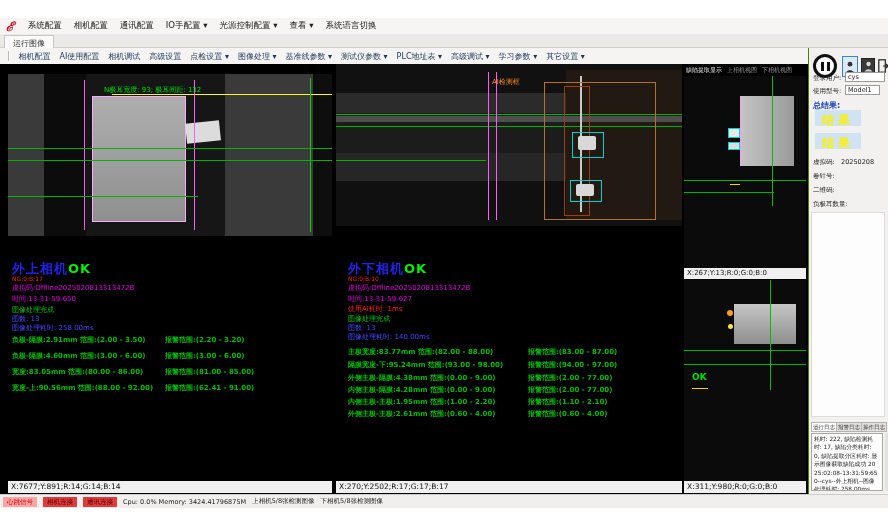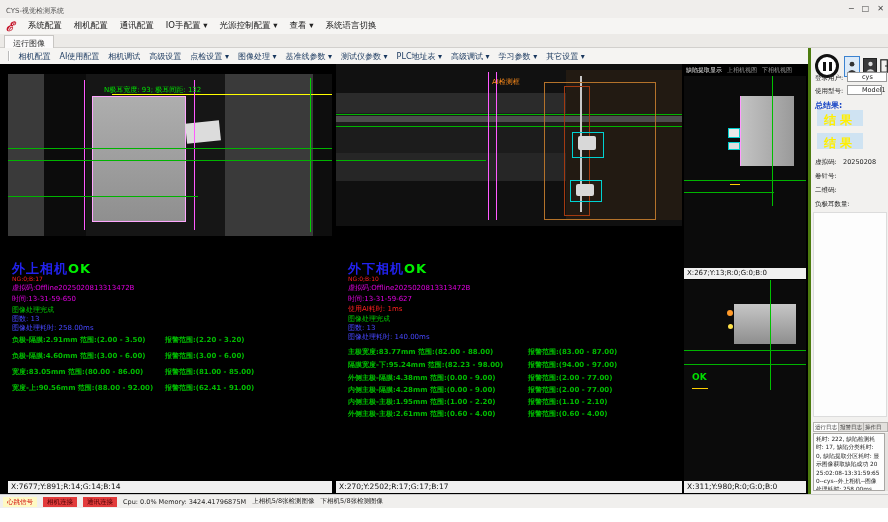--- a/index.html
+++ b/index.html
@@ -37,53 +37,45 @@
   .mrow { position:absolute; width:330px; height:10px;font-weight:bold; }
   .mtext { position:absolute; left:0; top:0; font-size:7px; color:#00bb00; white-space:nowrap; }
   .malarm { position:absolute; top:0; font-size:7px; color:#00bb00; white-space:nowrap; }
 
   
   .sv-header { left:684px; top:0; width:122px; height:12px; background:#000; display:flex; gap:5px; align-items:center; padding-left:2px; }
   .sv-header .h1 { font-size:6px; color:#eee; }
   .sv-header .h2 { font-size:6px; color:#9a9a9a; }
 
   
-  .sidebar { left:808px; top:48px; width:80px; height:446px; background:#f2f1ef; border-left:3px solid #4d7c0f; }
+  .sidebar { left:808px; top:48px; width:80px; height:446px; background:#f2f1ef; border-left:1px solid #4d7c0f; }
   .sb-label { position:absolute; font-size:6.5px; color:#222; }
-  .sb-box { position:absolute; background:#fff; border:1px solid #9a9a9a; font-size:6.5px; color:#222; line-height:9px; padding-left:14px; }
+  .sb-box { position:absolute; background:#fff; border:1px solid #9a9a9a; font-size:6.5px; color:#222; line-height:9px; padding-left:2px; }
   .result-box { position:absolute; width:46px; height:16px; background:#cfe3f2; color:#ffef00; font-size:12px; font-weight:bold; text-align:center; line-height:20px; letter-spacing:4px; }
   .pause-btn { position:absolute; left:4px; top:6px; width:24px; height:24px; border:3px solid #111; border-radius:50%; background:#fff; display:flex; align-items:center; justify-content:center; gap:3px; }
   .pause-btn i { display:block; width:3px; height:9px; background:#111; }
   .icon-btn { position:absolute; display:flex; align-items:center; justify-content:center; background:#f7f7f7; border:1px solid #bbb; }
   .icon-btn.sel { background:#dceaf8; border:1px solid #3b82d0; }
   .log-tab { position:absolute; top:374px; height:10px; font-size:5.5px; color:#333; background:#e2e0dd; border:1px solid #b5b3b0; line-height:9px; padding:0 1px; }
   .log-tab.active { background:#fdfdfd; }
   .log-area { position:absolute; left:2px; top:385px; width:72px; height:58px; background:#fdfdfd; border:1px solid #a9a7a4; font-size:5.8px; line-height:1.45; color:#222; padding:1px 4px 1px 2px; overflow:hidden; word-break:break-all; }
   .log-scroll { position:absolute; right:0px; top:385px; width:3px; height:58px; background:#e4e2df; }
 
   
   .statusbar { left:0; top:494px; width:888px; height:14px; background:#f0efed; border-top:1px solid #ccc; display:flex; align-items:center; gap:6px; padding-left:3px; }
   .badge { font-size:6.5px; padding:1px 4px; line-height:8px; }
-  .badge.yellow { background:#fef9c3; color:#d00000; }
+  .badge.yellow { background:#fca5a5; color:#d00000; }
   .badge.red { background:#e23b3b; color:#4a0000; }
   .status-text { font-size:6.5px; color:#222; }
 </style>
 </head>
 <body>
 
 <div class="screen">
 
-  <div class="abs titlebar">
-    <div class="abs title-text">CYS-视觉检测系统</div>
-    <div class="abs winbtns">
-      <span>─</span>
-      <span>□</span>
-      <span>✕</span>
-    </div>
-  </div>
 
   <div class="abs menubar">
     <span class="logo">ℰ</span>
     <span class="menu-item">系统配置</span>
     <span class="menu-item">相机配置</span>
     <span class="menu-item">通讯配置</span>
     <span class="menu-item">IO手配置 ▾</span>
     <span class="menu-item">光源控制配置 ▾</span>
     <span class="menu-item">查看 ▾</span>
     <span class="menu-item">系统语言切换</span>
@@ -180,21 +172,21 @@
     <div class="ovl t-red" style="left:348px;top:240px;font-size:7px;">使用AI耗时: 1ms</div>
     <div class="ovl t-grn" style="left:348px;top:250px;">图像处理完成</div>
     <div class="ovl t-blu" style="left:348px;top:259px;">图数: 13</div>
     <div class="ovl t-blu" style="left:348px;top:268px;">图像处理耗时: 140.00ms</div>
 
     <div class="mrow" style="left:348px;top:283px;">
       <span class="mtext">主极宽度:83.77mm 范围:(82.00 - 88.00)</span>
       <span class="malarm" style="left:180px;">报警范围:(83.00 - 87.00)</span>
     </div>
     <div class="mrow" style="left:348px;top:296px;">
-      <span class="mtext">隔膜宽度-下:95.24mm 范围:(82.23 - 98.00)</span>
+      <span class="mtext">隔膜宽度-下:95.24mm 范围:(93.00 - 98.00)</span>
       <span class="malarm" style="left:180px;">报警范围:(94.00 - 97.00)</span>
     </div>
     <div class="mrow" style="left:348px;top:309px;">
       <span class="mtext">外侧主极-隔膜:4.38mm 范围:(0.00 - 9.00)</span>
       <span class="malarm" style="left:180px;">报警范围:(2.00 - 77.00)</span>
     </div>
     <div class="mrow" style="left:348px;top:321px;">
       <span class="mtext">内侧主极-隔膜:4.28mm 范围:(0.00 - 9.00)</span>
       <span class="malarm" style="left:180px;">报警范围:(2.00 - 77.00)</span>
     </div>

